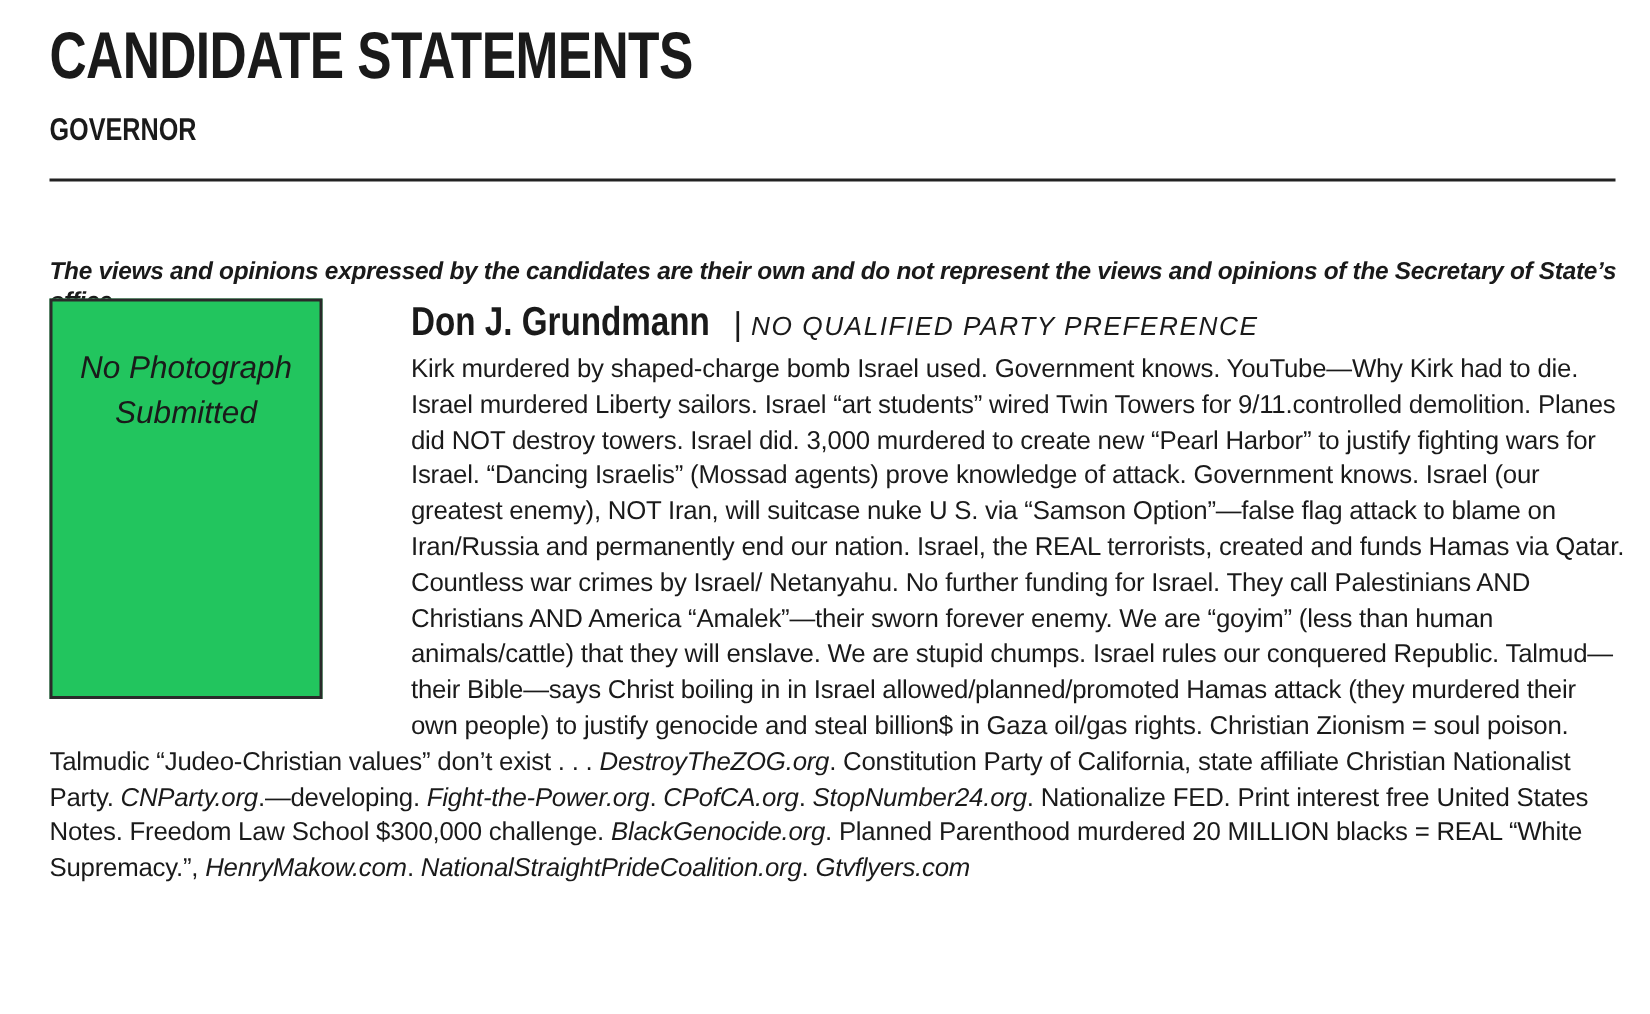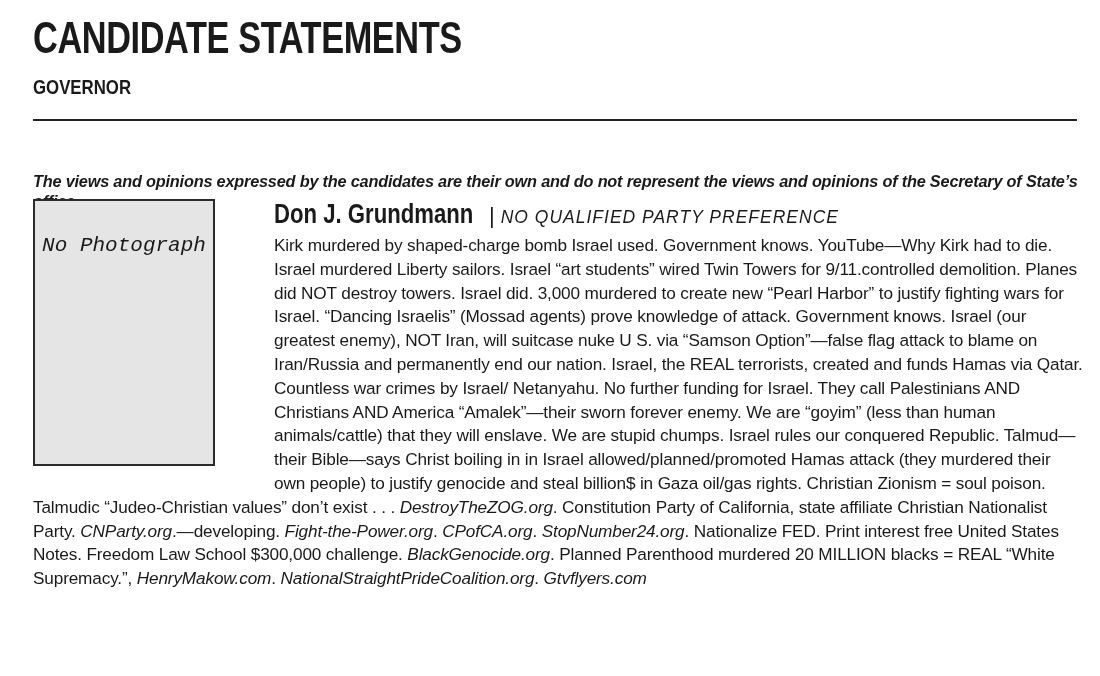--- a/index.html
+++ b/index.html
@@ -24,23 +24,22 @@
       background: #222;
     }
     .disclaimer {
       position: absolute; left: 33px; top: 143px; width: 1050px;
       font-style: italic; font-weight: bold; font-size: 16.3px; line-height: 20px;
       letter-spacing: -0.2px;
       margin-top: 28px;
     }
     .photo-box {
       position: absolute; left: 33px; top: 199px; width: 182px; height: 267px;
-      border: 2px solid #2a2a2a; background: #e5e5e5; box-sizing: border-box;
+      border: 2px solid #2a2a2a; background: #22c55e; box-sizing: border-box;
       text-align: center;
-      font-family: Liberation Mono, monospace;
     }
     .photo-text {
       margin-top: 30px; font-style: italic; font-size: 21px; line-height: 30px;
     }
     .candidate-header {
       position: absolute; left: 274px; top: 198px; white-space: nowrap;
     }
     .candidate-name {
       display: inline-block; font-weight: bold; font-size: 27px; line-height: 32px;
       transform: scaleX(0.82); transform-origin: left top;
@@ -59,20 +58,21 @@
 <body>
 
 <div class="page-title">CANDIDATE STATEMENTS</div>
 <div class="office-title">GOVERNOR</div>
 <div class="rule"></div>
 <div class="disclaimer">The views and opinions expressed by the candidates are their own and do not represent the views and opinions of the Secretary of State’s office.</div>
 
 <div class="photo-box">
   <div class="photo-text">
     <div>No Photograph</div>
+    <div>Submitted</div>
   </div>
 </div>
 
 <div class="candidate-header">
   <span class="candidate-name">Don J. Grundmann</span><span class="sep">|</span><span class="party">NO QUALIFIED PARTY PREFERENCE</span>
 </div>
 
 <div class="statement">
   <div class="float-spacer"></div>
   <span id="statement-body"><span>Kirk murdered by shaped-charge bomb Israel used. Government knows. YouTube—Why Kirk had to die. Israel murdered Liberty sailors. Israel “art students” wired Twin Towers for 9/11.controlled demolition. Planes did NOT destroy towers. Israel did. 3,000 murdered to create new “Pearl Harbor” to justify fighting wars for Israel. “Dancing Israelis” (Mossad agents) prove knowledge of attack. Government knows. Israel (our greatest enemy), NOT Iran, will suitcase nuke U S. via “Samson Option”—false flag attack to blame on Iran/Russia and permanently end our nation. Israel, the REAL terrorists, created and funds Hamas via Qatar. Countless war crimes by Israel/ Netanyahu. No further funding for Israel. They call Palestinians AND Christians AND America “Amalek”—their sworn forever enemy. We are “goyim” (less than human animals/cattle) that they will enslave. We are stupid chumps. Israel rules our conquered Republic. Talmud—their Bible—says Christ boiling in in Israel allowed/planned/promoted Hamas attack (they murdered their own people) to justify genocide and steal billion$ in Gaza oil/gas rights. Christian Zionism = soul poison. Talmudic “Judeo-Christian values” don’t exist  .  .  .  </span><i>DestroyTheZOG.org</i><span>. Constitution Party of California, state affiliate Christian Nationalist Party. </span><i>CNParty.org</i><span>.—developing. </span><i>Fight-the-Power.org</i><span>. </span><i>CPofCA.org</i><span>. </span><i>StopNumber24.org</i><span>. Nationalize FED. Print interest free United States Notes. Freedom Law School $300,000 challenge. </span><i>BlackGenocide.org</i><span>. Planned Parenthood murdered 20 MILLION blacks = REAL “White Supremacy.”, </span><i>HenryMakow.com</i><span>. </span><i>NationalStraightPrideCoalition.org</i><span>. </span><i>Gtvflyers.com</i></span>

